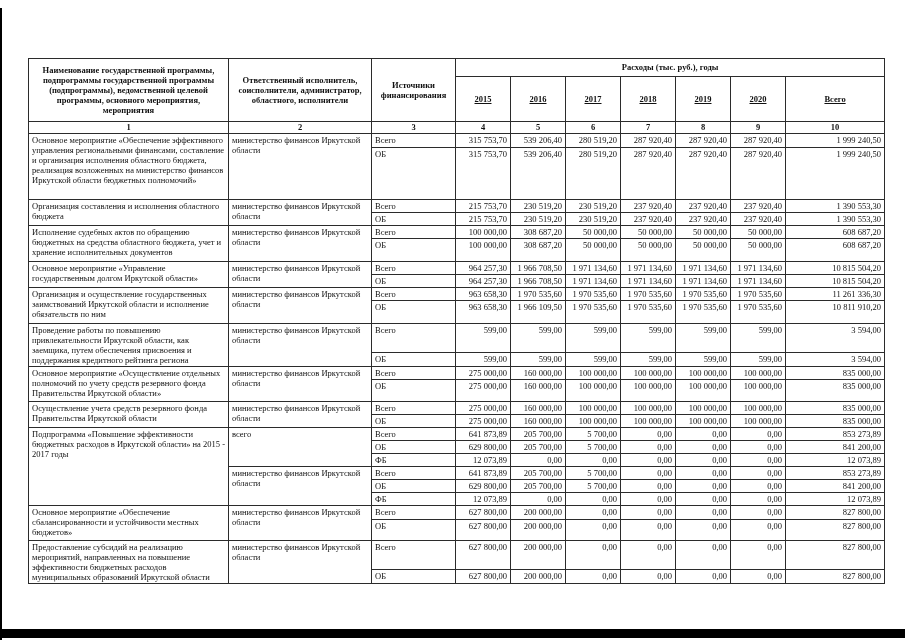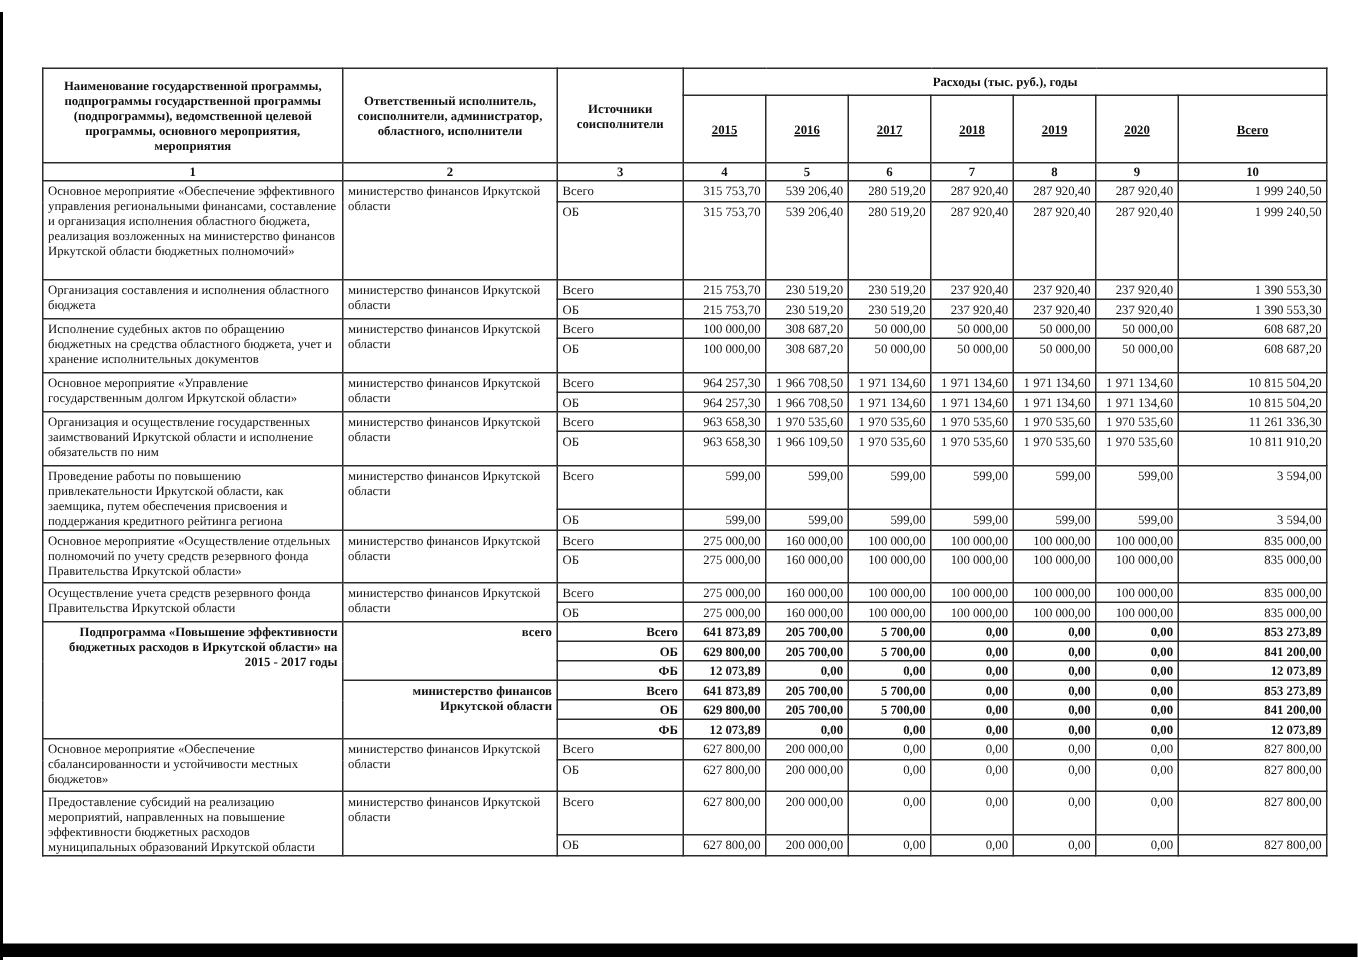--- a/index.html
+++ b/index.html
@@ -5,37 +5,37 @@
   html,body { margin:0; padding:0; }
   body {
     width:905px; height:640px; position:relative; overflow:hidden;
     background:#ffffff; color:#111;
     font-family:"Liberation Serif", serif;
   }
   .scan-edge-left  { position:absolute; left:0; top:8px; width:2px; height:632px; background:#000; }
   .scan-edge-bottom{ position:absolute; left:0; top:629px; width:905px; height:9px; background:#000; }
 
   table.budget {
-    position:absolute; left:28px; top:45px; width:856px;
+    position:absolute; left:28px; top:58px; width:856px;
     border-collapse:collapse; table-layout:fixed;
   }
   .budget th, .budget td {
     border:1px solid #2b2b2b;
     font-size:8.5px; line-height:1.18;
     padding:1px 3px; vertical-align:top; overflow:hidden;
     word-wrap:break-word;
   }
   .budget thead th {
     font-weight:bold; text-align:center; vertical-align:middle; padding:2px 3px;
   }
   .budget tr.expenses-row th { height:13px; }
   .budget tr.year-row th { height:40px;text-decoration:underline; }
   .budget tr.index-row td { height:11px; text-align:center; font-weight:bold; padding:0 2px; vertical-align:middle; }
   .budget td.num { text-align:right; white-space:nowrap; }
-  .budget tr.bold td { font-weight:bold;text-align:right; }
+  .budget tr.bold td { font-weight:normal; }
   .budget td.name-cell, .budget td.exec-cell, .budget td.src-cell { text-align:left; }
 </style>
 </head>
 <body>
 
 <div class="scan-edge-left"></div>
 <div class="scan-edge-bottom"></div>
 
 <table class="budget">
   <colgroup>
@@ -47,21 +47,21 @@
       <col style="width:55px">
     <col style="width:55px">
       <col style="width:55px">
       <col style="width:55px">
     <col style="width:99px">
   </colgroup>
   <thead>
     <tr class="expenses-row">
       <th rowspan="2">Наименование государственной программы, подпрограммы государственной программы (подпрограммы), ведомственной целевой программы, основного мероприятия, мероприятия</th>
       <th rowspan="2">Ответственный исполнитель, соисполнители, администратор, областного, исполнители</th>
-      <th rowspan="2">Источники соисполнители</th>
+      <th rowspan="2">Источники финансирования</th>
       <th colspan="7">Расходы (тыс. руб.), годы</th>
     </tr>
     <tr class="year-row" id="year-row">
         <th>2015</th>
         <th>2016</th>
         <th>2017</th>
         <th>2018</th>
         <th>2019</th>
         <th>2020</th>
         <th>Всего</th>

